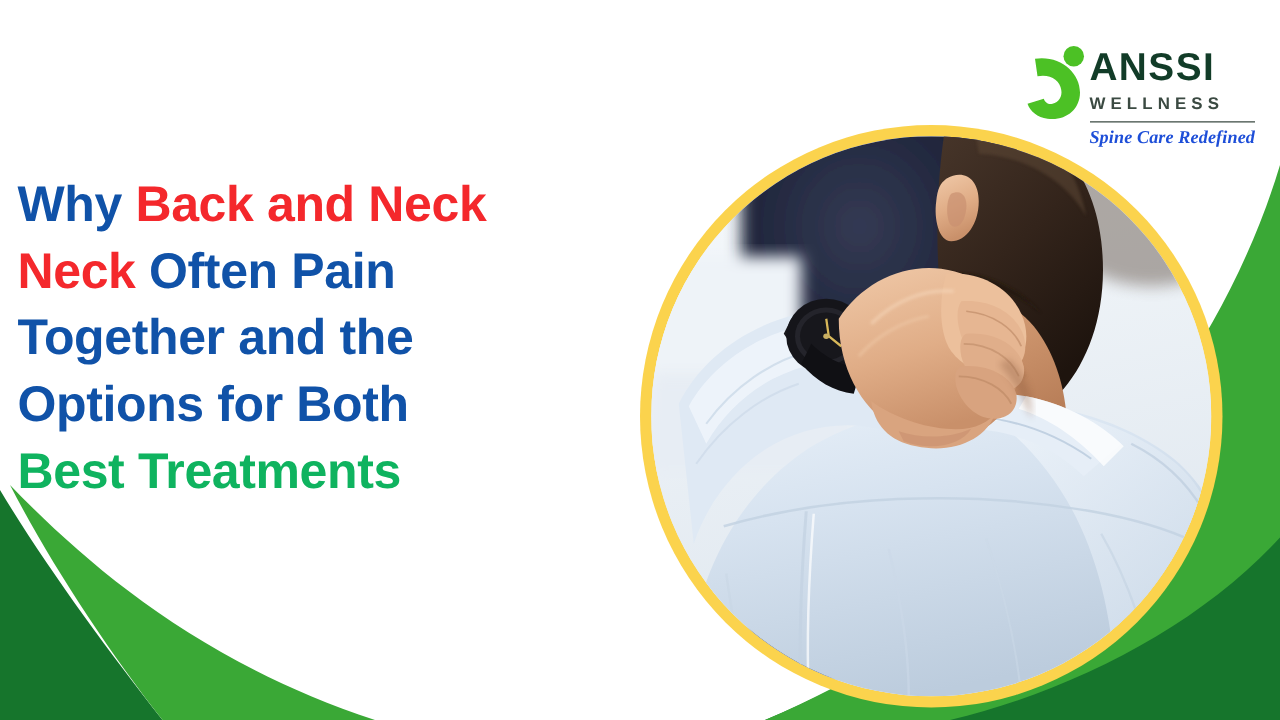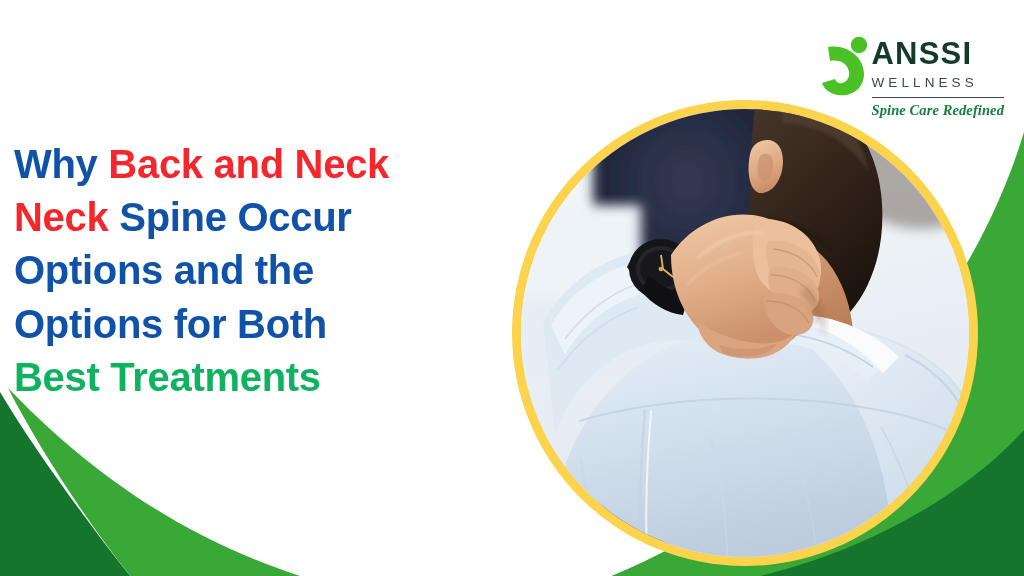--- a/index.html
+++ b/index.html
@@ -52,39 +52,39 @@
     font-family: "Liberation Sans", sans-serif;
     font-size: 31px;
     font-weight: bold;
     letter-spacing: 1.2px;
     color: #123c28;
     line-height: 1;
   }
   .logo-sub {
     font-family: "Liberation Sans", sans-serif;
     font-size: 13.5px;
-    font-weight: normal;
+    font-weight: bold;
     letter-spacing: 4.1px;
     color: #3b4a42;
     line-height: 1;
     margin-top: 7px;
     text-align: left;
   }
   .logo-rule {
     height: 1px;
     background: #3b4a42;
     margin-top: 7px;
     width: 100%;
   }
   .logo-tagline {
     font-family: "Liberation Serif", serif;
     font-style: italic;
     font-weight: bold;
     font-size: 14.5px;
-    color: #15803d;
+    color: #1d4ed8;
     line-height: 1;
     margin-top: 5px;
     letter-spacing: 0.1px;
     white-space: nowrap;
   }
 
   
   #headline {
     position: absolute;
     left: 14px;
@@ -287,24 +287,24 @@
         <path d="M286,178 C300,190 306,208 304,226 C296,208 288,192 278,182 Z" fill="#8a5a3c" opacity=".35" filter="url(#soft2)"></path>
       </svg>
     </div>
   </div>
 
   <div id="headline">
     <span class="ln">
       <span class="c-blue">Why </span><span class="c-red">Back and Neck</span>
     </span>
     <span class="ln">
-      <span class="c-red">Neck </span><span class="c-blue">Spine Occur</span>
-    </span>
-    <span class="ln">
-      <span class="c-blue">Options and the</span>
+      <span class="c-red">Neck </span><span class="c-blue">Often Pain</span>
+    </span>
+    <span class="ln">
+      <span class="c-blue">Together and the</span>
     </span>
     <span class="ln">
       <span class="c-blue">Options for Both</span>
     </span>
     <span class="ln">
       <span class="c-green">Best Treatments</span>
     </span>
   </div>
 
   <div id="logo-block">

